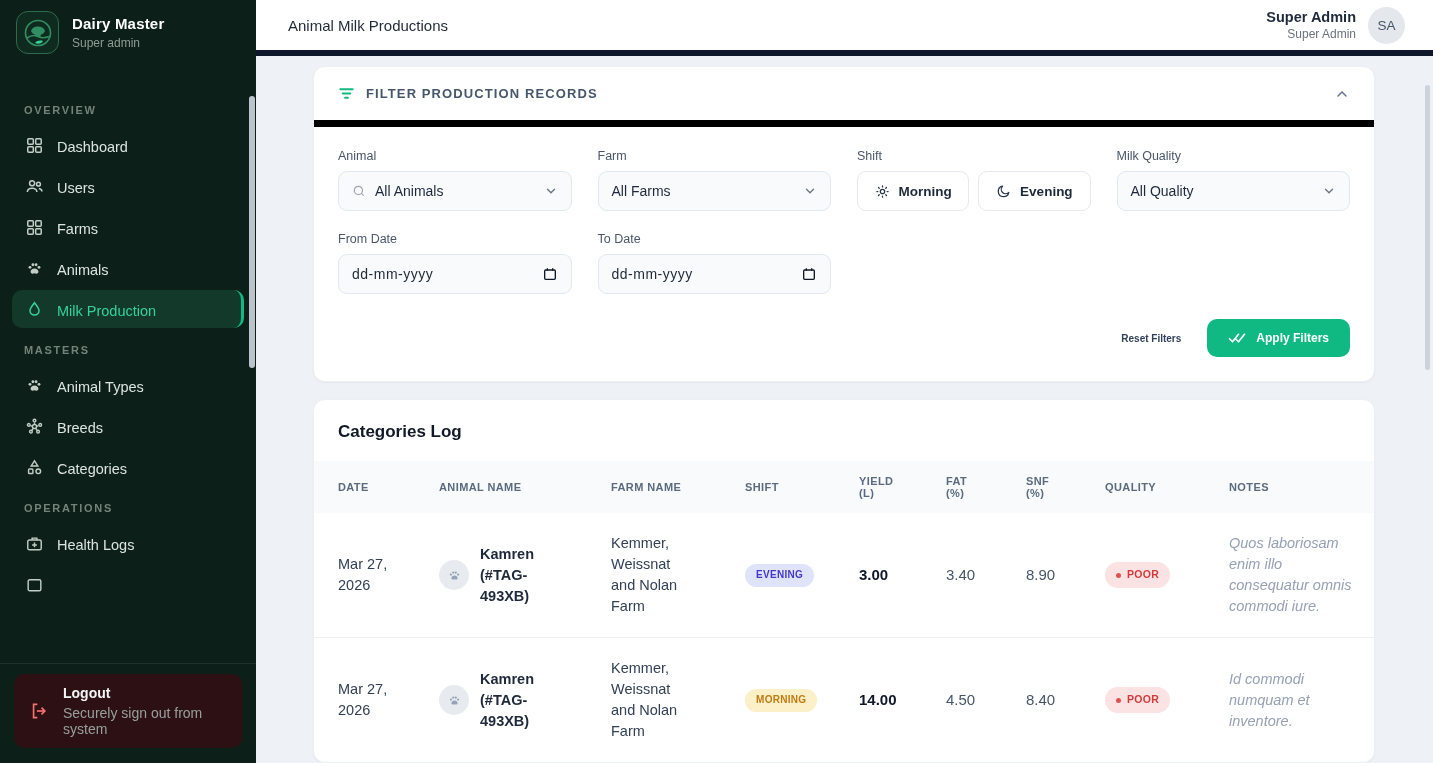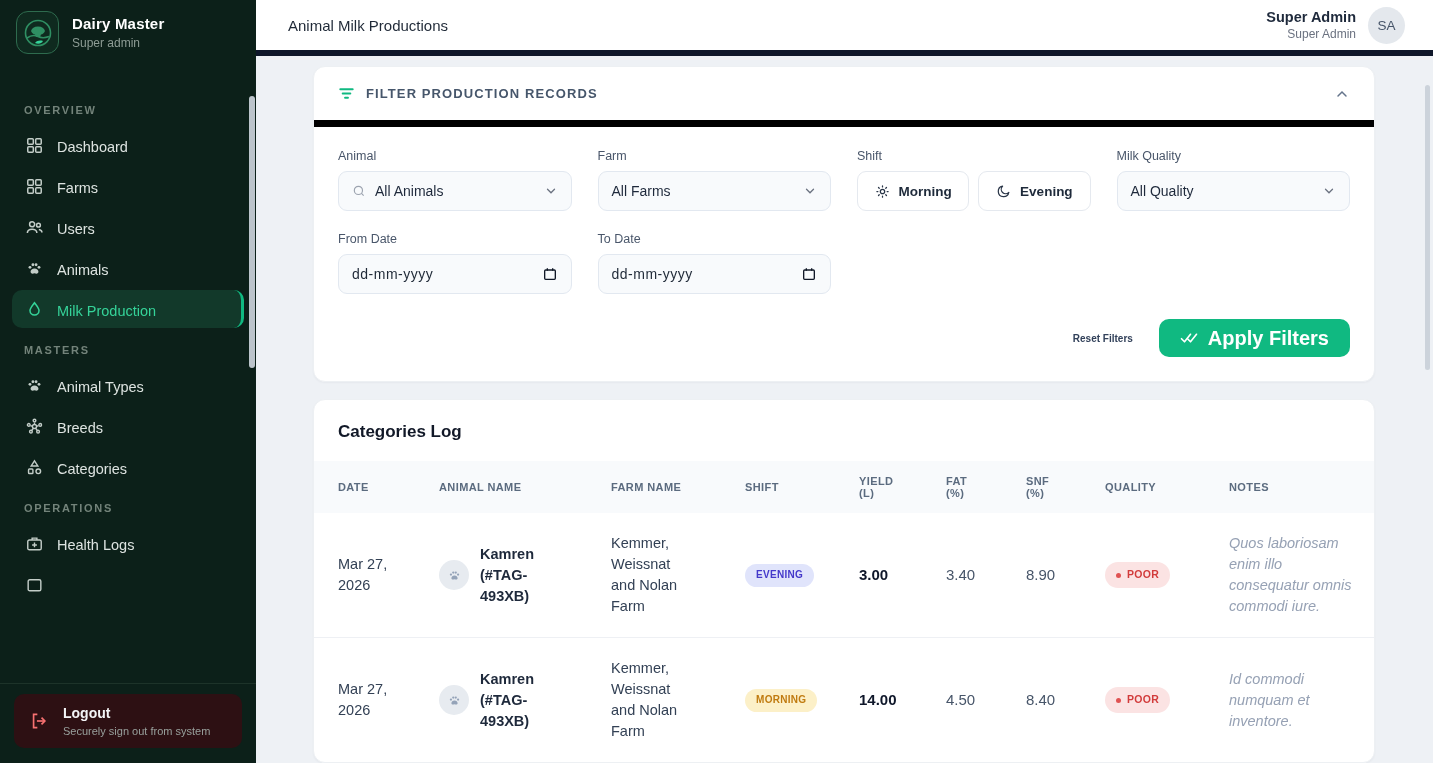--- a/index.html
+++ b/index.html
@@ -51,21 +51,21 @@
     background:#ccd3da; opacity:.92;
   }
 
   .logout-wrap { border-top:1px solid #1d3329; padding:10px 14px 15px; }
   .logout-btn {
     background:#2d1013; border-radius:10px; width:100%;
     padding:11px 15px; display:flex; align-items:center; gap:14px;
     border:none; cursor:pointer; text-align:left;
   }
   .logout-title { color:#f3f4f6; font-weight:bold; font-size:14px; }
-  .logout-sub   { color:#98a09c; font-size:11px; margin-top:4px; }
+  .logout-sub   { color:#98a09c; font-size:14px; margin-top:4px; }
 
   
   .main { flex:1; display:flex; flex-direction:column; min-width:0; }
   .topbar {
     height:56px; background:#ffffff; border-bottom:6px solid #0f172a;
     display:flex; align-items:center; justify-content:space-between;
     padding:0 28px 0 32px; flex:none;
   }
   .topbar-title { font-size:15px; color:#1f2937; font-weight:500; }
   .userbox { display:flex; align-items:center; gap:12px; }
@@ -133,21 +133,21 @@
   .reset-btn {
     background:transparent; border:none; cursor:pointer;
     font-family:"Liberation Sans", sans-serif;
     font-weight:bold; font-size:10px; color:#32415a; padding:9px 10px;
   }
   .apply-btn {
     background:#10b981; border:none; border-radius:10px; cursor:pointer;
     height:38px; padding:0 21px;
     display:flex; align-items:center; gap:10px;
     font-family:"Liberation Sans", sans-serif;
-    color:#ffffff; font-weight:bold; font-size:20px;
+    color:#ffffff; font-weight:bold; font-size:12px;
   }
 
   
   .log-card { margin-top:17px; overflow:hidden; }
   .log-title { font-size:17px; font-weight:bold; color:#111827; padding:22px 24px 19px; }
   table { width:100%; border-collapse:collapse; table-layout:fixed; }
   thead tr { background:#f8fafc; }
   th {
     font-size:11px; font-weight:bold; letter-spacing:.4px; color:#5b6b7f;
     text-align:left; padding:14px 10px; vertical-align:middle;
@@ -219,39 +219,39 @@
             <rect x="3.5" y="13.5" width="7" height="7" rx="1.2"></rect>
             <rect x="13.5" y="13.5" width="7" height="7" rx="1.2"></rect>
           </svg>
       </span>
       <span>Dashboard</span>
     </div>
 
     <div class="nav-item">
       <span class="nv-ic">
         <svg viewBox="0 0 24 24" fill="none" stroke="currentColor" stroke-width="1.9">
+            <circle cx="9" cy="8" r="3.2"></circle>
+            <path d="M3 19c0-3.2 2.8-4.8 6-4.8s6 1.6 6 4.8"></path>
+            <circle cx="17" cy="9" r="2.4"></circle>
+            <path d="M17.5 14.4c2.3.3 3.9 1.7 3.9 3.8"></path>
+          </svg>
+      </span>
+      <span>Users</span>
+    </div>
+
+    <div class="nav-item">
+      <span class="nv-ic">
+        <svg viewBox="0 0 24 24" fill="none" stroke="currentColor" stroke-width="1.9">
             <rect x="3.5" y="3.5" width="7" height="7" rx="1.2"></rect>
             <rect x="13.5" y="3.5" width="7" height="7" rx="1.2"></rect>
             <rect x="3.5" y="13.5" width="7" height="7" rx="1.2"></rect>
             <rect x="13.5" y="13.5" width="7" height="7" rx="1.2"></rect>
           </svg>
       </span>
       <span>Farms</span>
-    </div>
-
-    <div class="nav-item">
-      <span class="nv-ic">
-        <svg viewBox="0 0 24 24" fill="none" stroke="currentColor" stroke-width="1.9">
-            <circle cx="9" cy="8" r="3.2"></circle>
-            <path d="M3 19c0-3.2 2.8-4.8 6-4.8s6 1.6 6 4.8"></path>
-            <circle cx="17" cy="9" r="2.4"></circle>
-            <path d="M17.5 14.4c2.3.3 3.9 1.7 3.9 3.8"></path>
-          </svg>
-      </span>
-      <span>Users</span>
     </div>
 
     <div class="nav-item">
       <span class="nv-ic">
         <svg viewBox="0 0 24 24" fill="currentColor">
             <circle cx="6.3" cy="10.5" r="1.8"></circle>
             <circle cx="10" cy="7.2" r="1.8"></circle>
             <circle cx="14" cy="7.2" r="1.8"></circle>
             <circle cx="17.7" cy="10.5" r="1.8"></circle>
             <path d="M12 12c2.8 0 5 2 5 4.2 0 1.5-1.2 2.3-2.4 2.3-1 0-1.7-.5-2.6-.5s-1.6.5-2.6.5c-1.2 0-2.4-.8-2.4-2.3C7 14 9.2 12 12 12z"></path>

